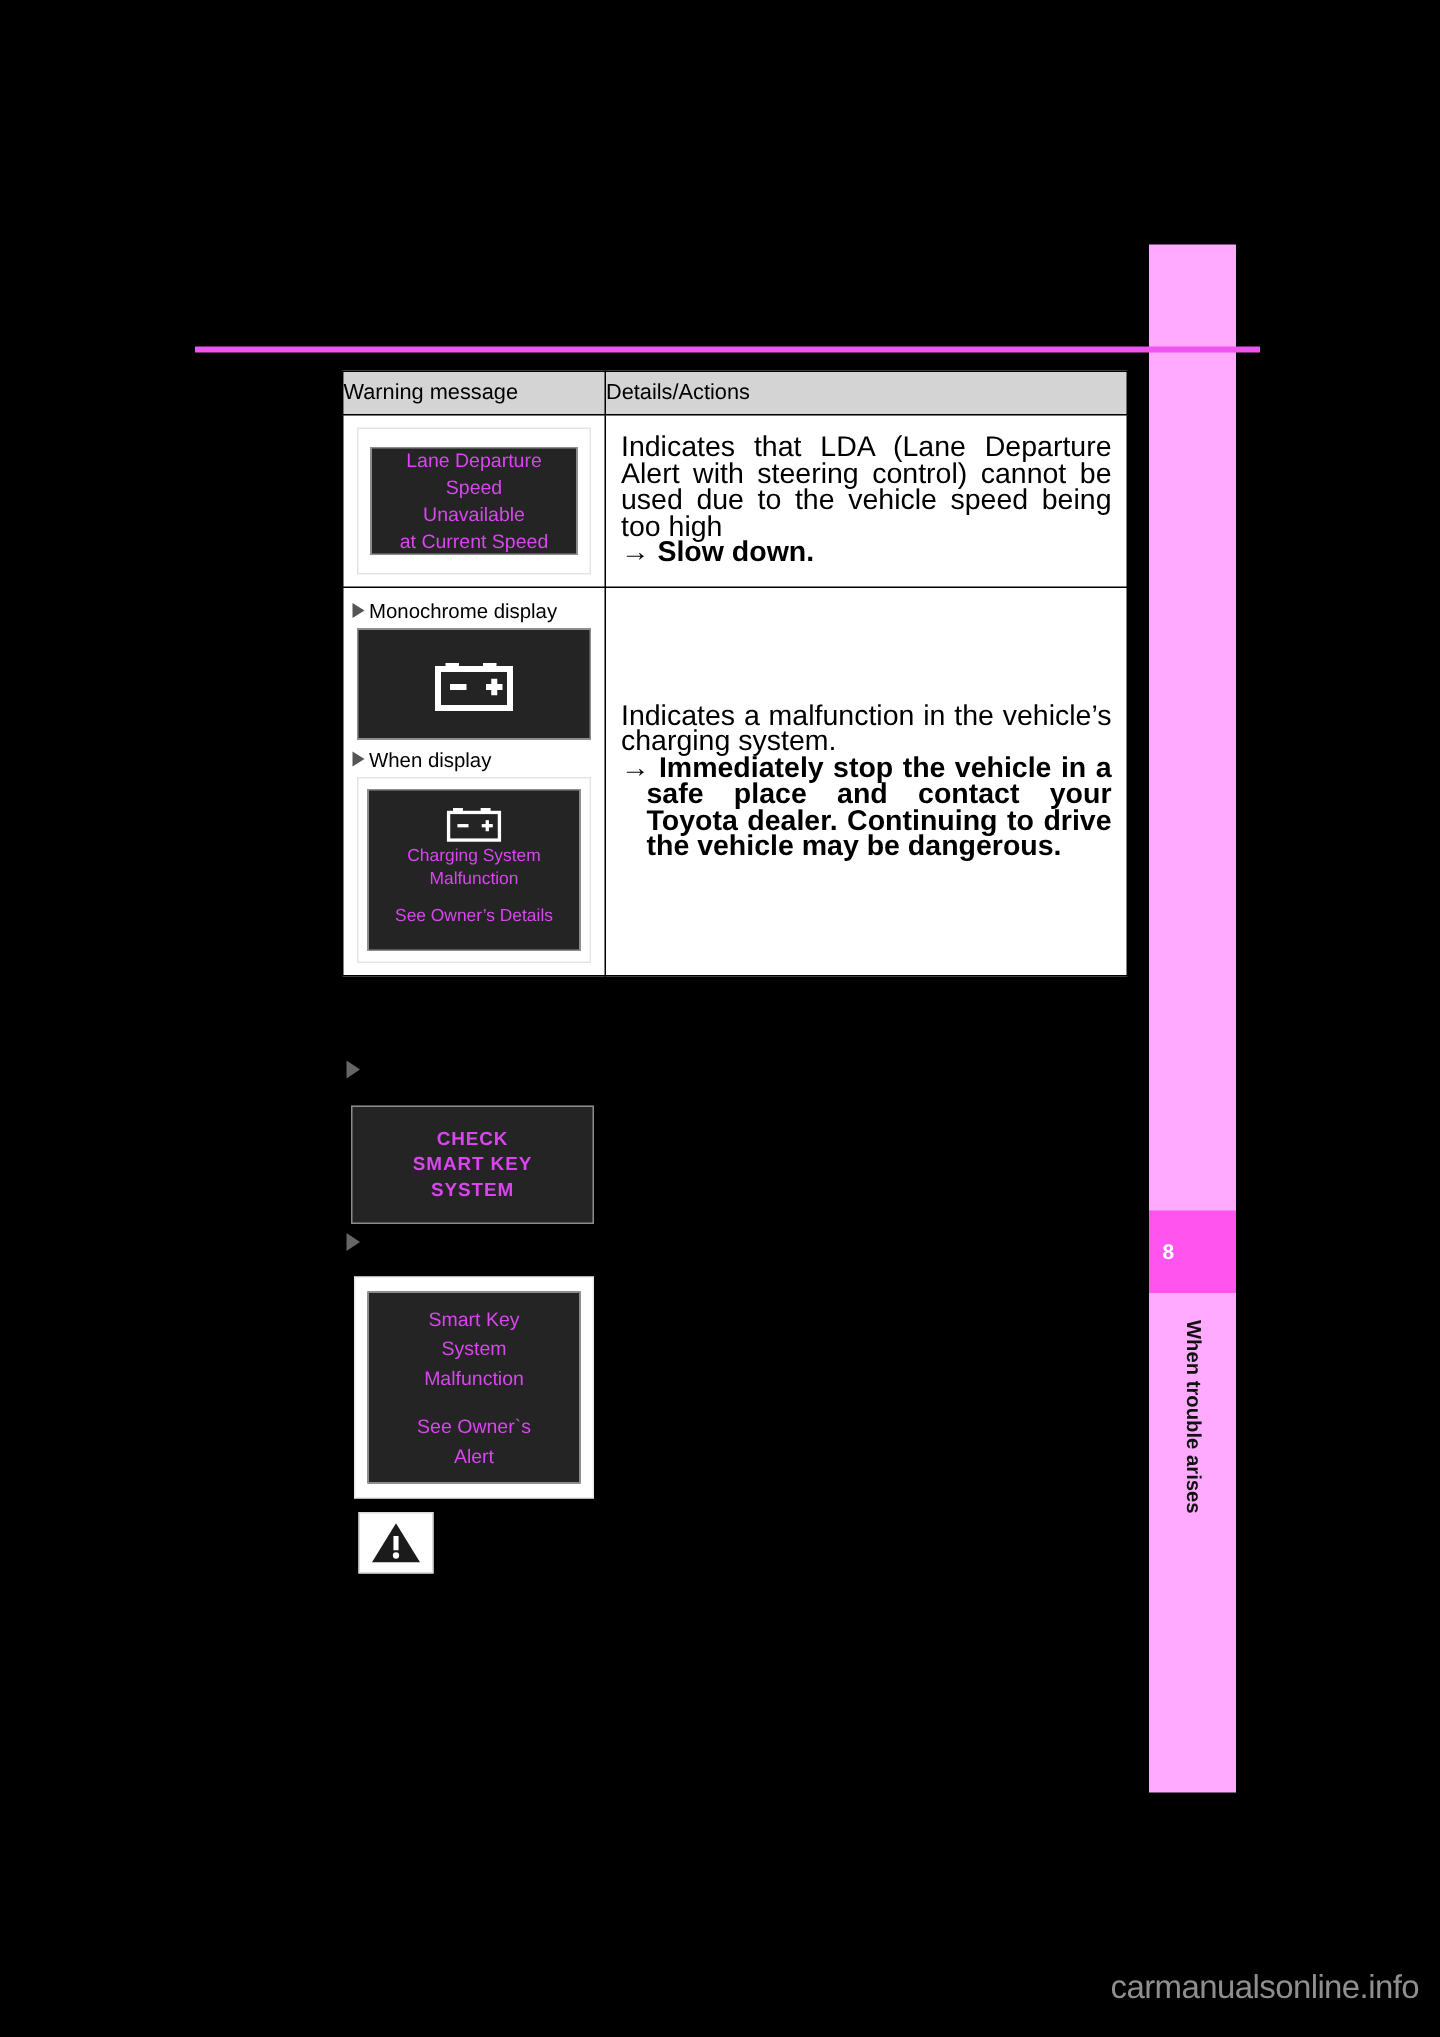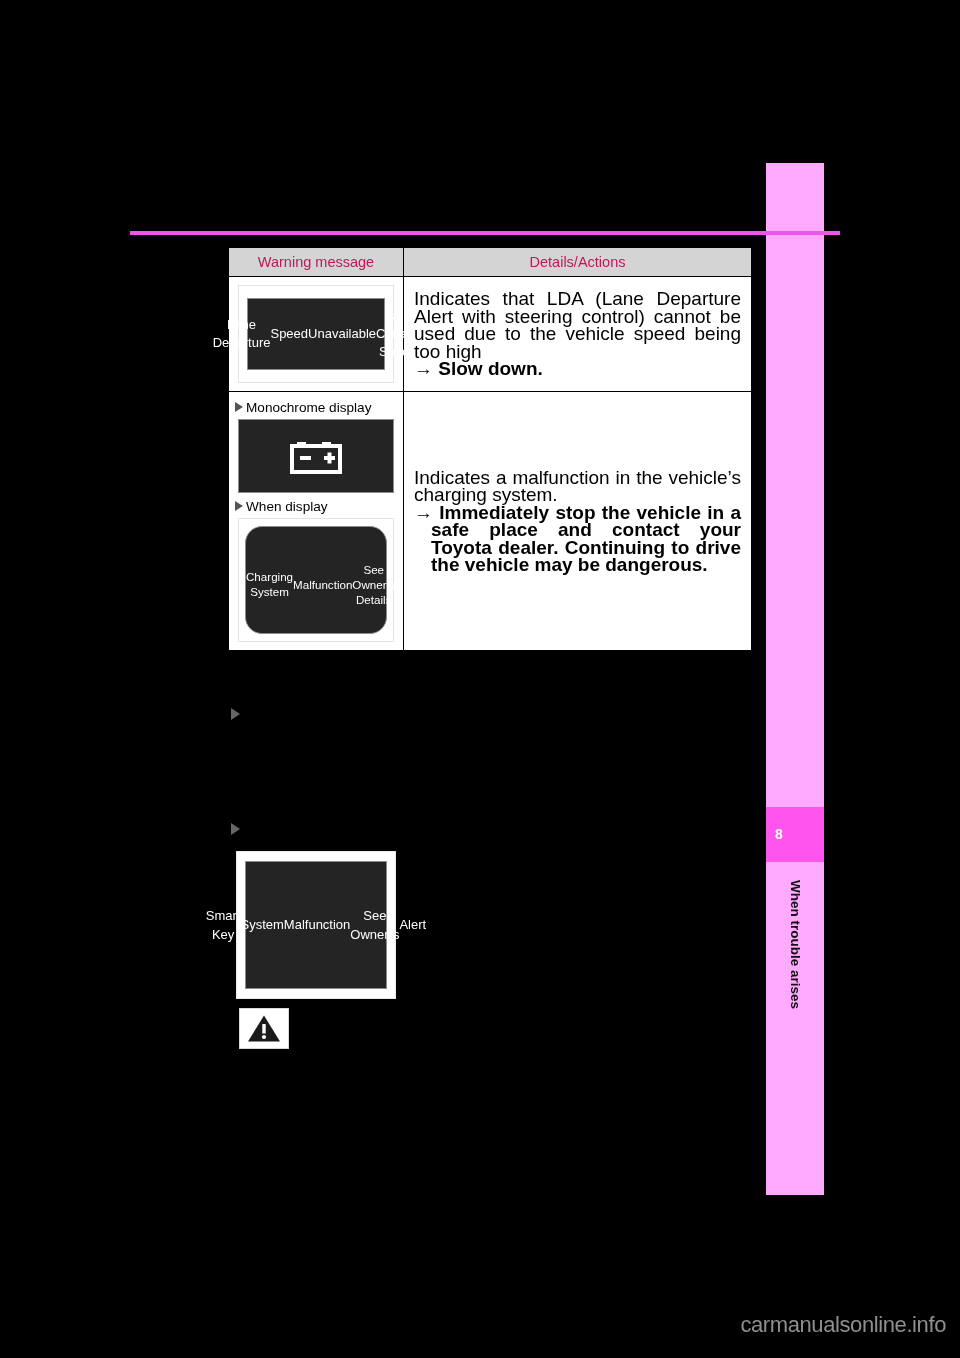--- a/index.html
+++ b/index.html
@@ -89,23 +89,23 @@
   #warning-table th,
   #warning-table td {
     border: 1px solid #000000;
     padding: 0;
     vertical-align: middle;
   }
   #warning-table thead th {
     background: #d4d4d4;
     font-size: 14.5px;
     font-weight: normal;
-    color: #be185d;
+    color: #000000;
     height: 28px;
-    text-align: center;
+    text-align: left;
   }
   .col-msg  { width: 174px; }
   .col-det  { width: 347px; }
 
   .cell-msg {
     text-align: center;
     padding: 8px 0 8px 0 !important;
   }
   .cell-det {
     padding: 0 10px !important;
@@ -119,25 +119,26 @@
   .det-action {
     font-weight: bold;
     text-indent: -17px;
     padding-left: 17px;
   }
   .det-arrow { font-weight: normal; }
 
   
   .lcd {
     background: #242424;
-    color: #ffffff;
+    color: #d946ef;
     border: 1px solid #8c8c8c;
     box-sizing: border-box;
     text-align: center;
     display: flex;
+    flex-direction: column;
     align-items: center;
     justify-content: center;
   }
   .lcd-line { display: block; }
 
   
   #lda-wrap {
     width: 156px;
     margin: 0 auto;
     background: #ffffff;
@@ -187,21 +188,20 @@
   }
   #color-panel {
     width: 142px;
     height: 108px;
     margin: 0 auto;
     font-size: 11.6px;
     line-height: 15px;
     justify-content: flex-start;
     padding-top: 8px;
     box-sizing: border-box;
-    border-radius: 17px;
   }
   #color-panel .gap { height: 10px; }
 
   
   .battery {
     display: block;
     margin: 0 auto;
   }
 
   
@@ -369,20 +369,25 @@
           <p class="det-action"><span class="det-arrow">→</span>&nbsp;<span>Immediately stop the vehicle in a safe place and contact your Toyota dealer. Continuing to drive the vehicle may be dangerous.</span></p>
         </td>
       </tr>
     </tbody>
   </table>
 
   <div class="bullet-row" style="top:706px;">
     <span class="tri2"></span><span class="bullet-text"></span>
   </div>
 
+  <div id="check-smart-key" class="lcd">
+    <span class="lcd-line">CHECK</span>
+    <span class="lcd-line">SMART KEY</span>
+    <span class="lcd-line">SYSTEM</span>
+  </div>
 
   <div class="bullet-row" style="top:821px;">
     <span class="tri2"></span><span class="bullet-text"></span>
   </div>
 
   <div id="smart-key-wrap">
     <div id="smart-key-panel" class="lcd">
       <span class="lcd-line">Smart Key</span>
       <span class="lcd-line">System</span>
       <span class="lcd-line">Malfunction</span>

